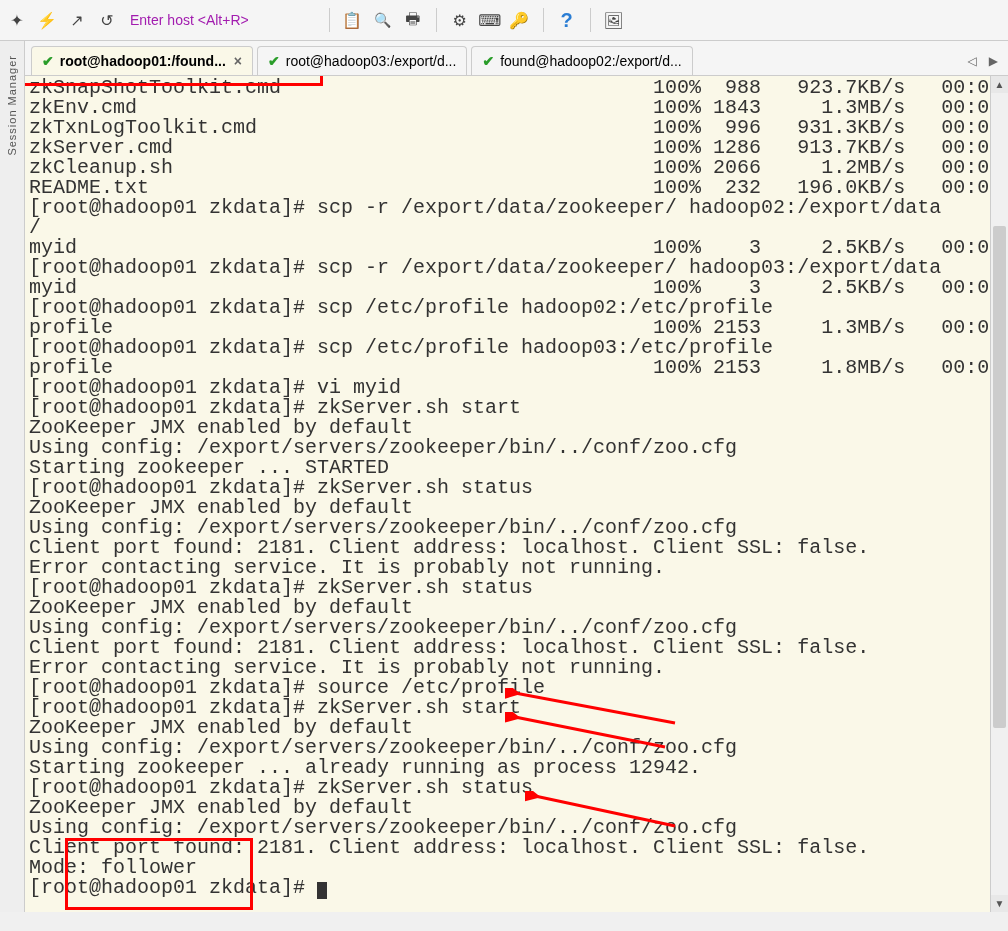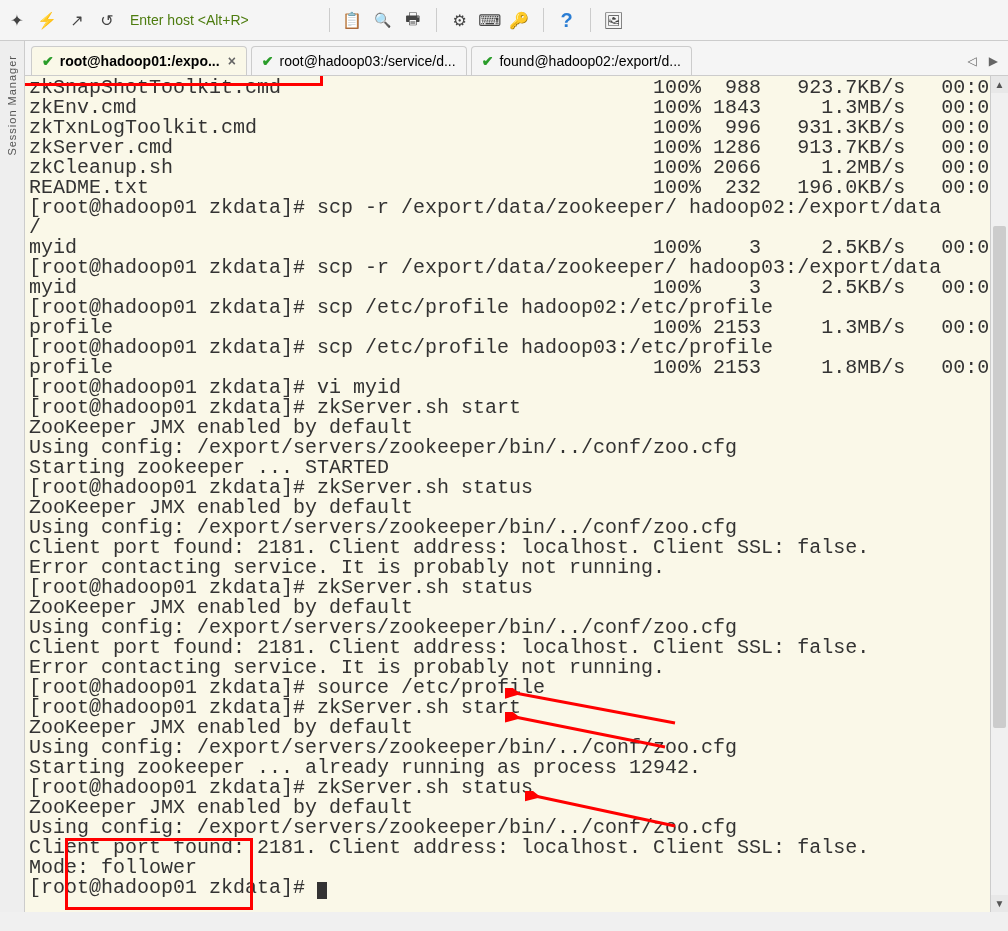--- a/index.html
+++ b/index.html
@@ -1,19 +1,19 @@
 <!DOCTYPE html>
 <html><head>
 <meta charset="utf-8">
 <style>
 html,body{margin:0;padding:0;width:1008px;height:931px;overflow:hidden;font-family:Tahoma,Arial,sans-serif;font-size:12px;background:#f0f0f0}
 .topbar{height:40px;background:#f5f5f5;border-bottom:1px solid #ccc;display:flex;align-items:center;padding:0 6px;gap:8px}
 .tb-icon{width:22px;height:22px;display:flex;align-items:center;justify-content:center;color:#444;font-size:16px;cursor:pointer}
 .tb-sep{width:1px;height:24px;background:#ccc;margin:0 4px}
-.hostbox{color:#4d7c0f;font-size:14px;margin-left:4px}
+.hostbox{color:#a21caf;font-size:14px;margin-left:4px}
 .container{display:flex;height:871px}
 .sidebar{width:24px;background:#eee;border-right:1px solid #ccc;display:flex;flex-direction:column;align-items:center;padding-top:4px}
 .vtext{writing-mode:vertical-rl;transform:rotate(180deg);color:#555;font-size:11px;margin-top:10px;letter-spacing:1px}
 .main{flex:1;display:flex;flex-direction:column;position:relative}
 .tabbar{height:34px;background:#f5f5f5;border-bottom:1px solid #ccc;display:flex;align-items:end;padding-left:6px}
 .tab{height:28px;display:flex;align-items:center;padding:0 10px;border:1px solid #ccc;border-bottom:none;background:#f5f5f5;border-radius:4px 4px 0 0;margin-right:4px;font-size:14px;cursor:pointer;max-width:260px}
 .tab.active{background:#faf8e8}
 .tab .chk{color:#2a9d2a;margin-right:6px;font-weight:bold}
 .tab .lbl{white-space:nowrap;overflow:hidden;text-overflow:ellipsis}
 .tab .close{margin-left:8px;color:#666;font-weight:bold}
@@ -52,26 +52,26 @@
 </div>
 
 <div class="container">
   <div class="sidebar">
     <div class="vtext">Session Manager</div>
   </div>
   <div class="main">
     <div class="tabbar">
       <div class="tab active">
         <span class="chk">✔</span>
-        <span class="lbl" style="font-weight:bold">root@hadoop01:/expo...</span>
+        <span class="lbl" style="font-weight:bold">root@hadoop01:/found...</span>
         <span class="close">×</span>
       </div>
       <div class="tab">
         <span class="chk">✔</span>
-        <span class="lbl">root@hadoop03:/service/d...</span>
+        <span class="lbl">root@hadoop03:/export/d...</span>
       </div>
       <div class="tab">
         <span class="chk">✔</span>
         <span class="lbl">found@hadoop02:/export/d...</span>
       </div>
       <div class="tabnav">
         <span>◁</span>
         <span>▶</span>
       </div>
     </div>

